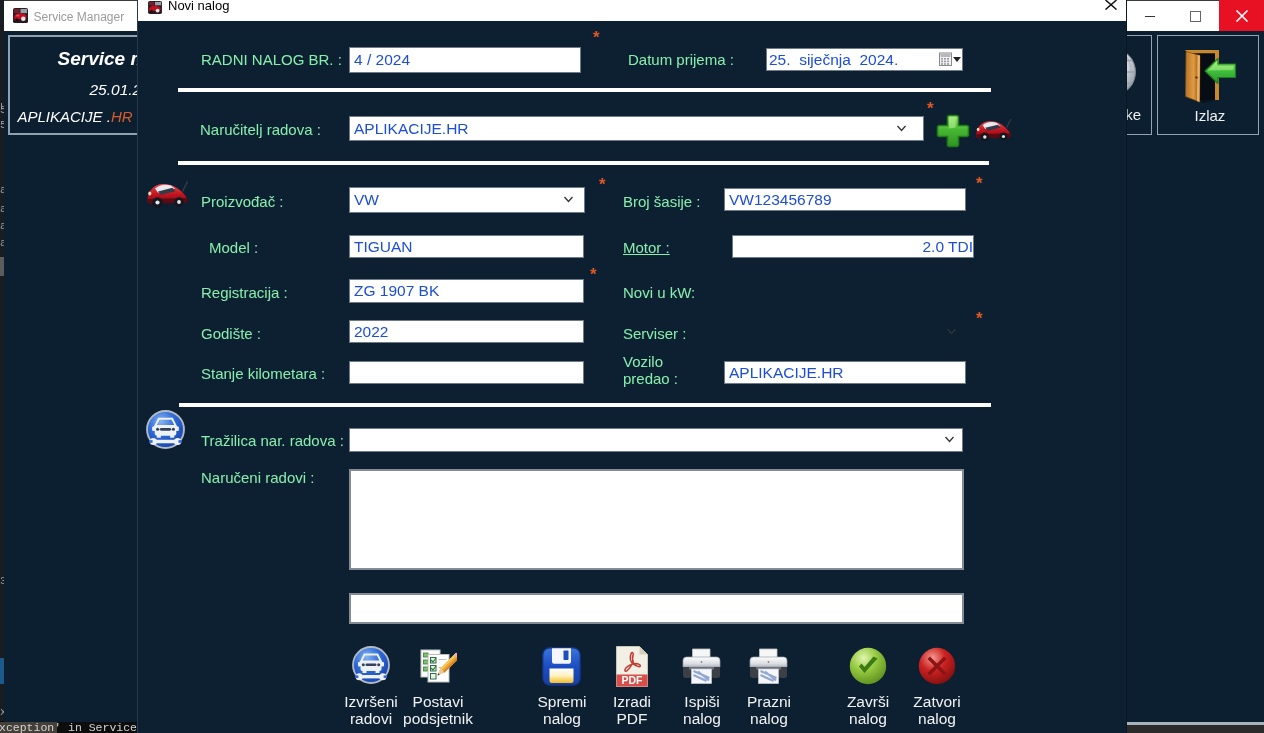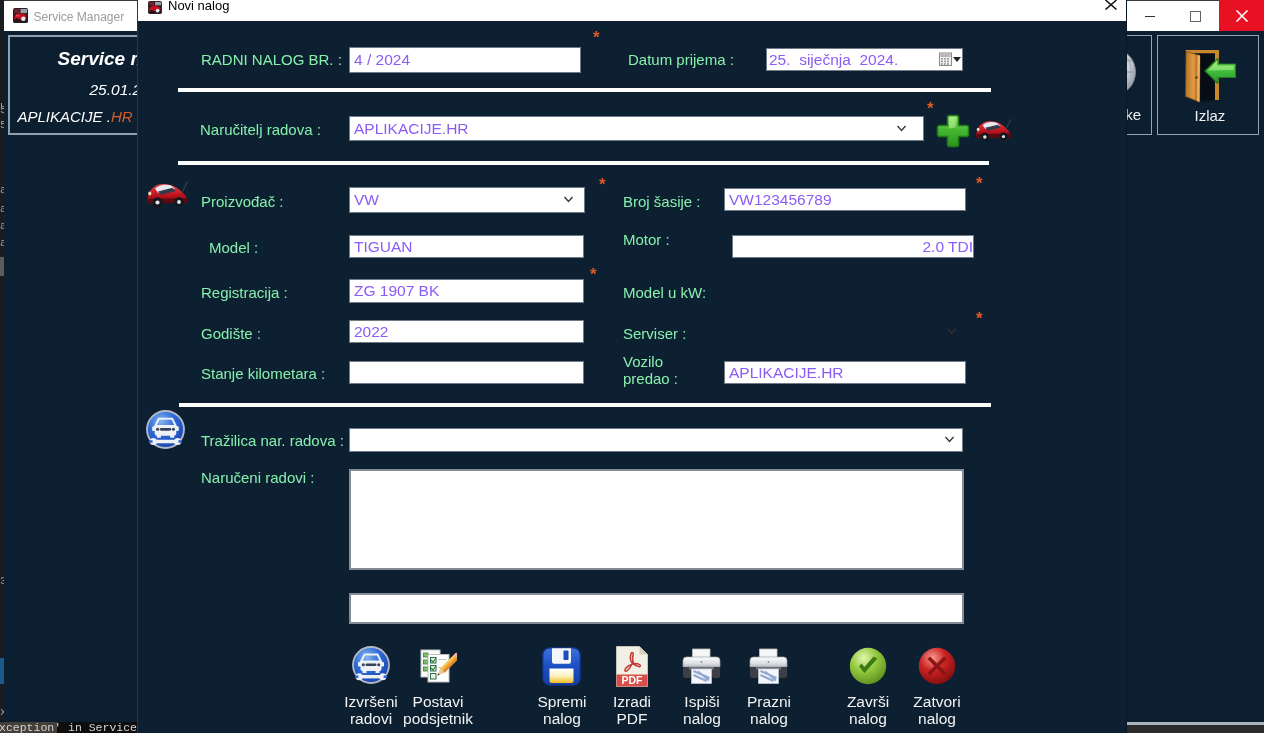--- a/index.html
+++ b/index.html
@@ -1,21 +1,21 @@
 <!DOCTYPE html>
 <html><head>
 <meta charset="utf-8">
 <style>
   html,body{margin:0;padding:0;}
   body{width:1264px;height:733px;overflow:hidden;position:relative;
        background:#0c0f14;font-family:"Liberation Sans", sans-serif;}
   .abs{position:absolute;}
   .lbl{position:absolute;color:#86efac;font-size:15px;white-space:nowrap;}
   .inp{position:absolute;background:#fff;border:1px solid #6f7a86;
-       font-size:15.5px;color:#8b5cf6;padding:0 0 0 4px;line-height:22px;white-space:nowrap;overflow:hidden;}
+       font-size:15.5px;color:#1d4ed8;padding:0 0 0 4px;line-height:22px;white-space:nowrap;overflow:hidden;}
   .star{position:absolute;color:#e25822;font-size:17px;font-weight:bold;}
   .sep{position:absolute;height:4px;background:#ffffff;}
   .chev{position:absolute;width:11px;height:11px;}
   .btnlbl{position:absolute;color:#f2f2f2;font-size:15.5px;text-align:center;line-height:17.5px;white-space:nowrap;}
 </style>
 </head>
 <body>
 
 <div class="abs" id="conleft" style="left:0;top:0;width:3.5px;height:733px;background:#191c20;overflow:hidden;
      font-family:'Liberation Mono',monospace;font-size:11px;color:#9aa0a4;">
@@ -209,27 +209,27 @@
   <svg class="chev" style="left:425px;top:194px;" viewBox="0 0 11 11">
       <path d="M1.5 3 L5.5 7.5 L9.5 3" fill="none" stroke="#333" stroke-width="1.3"></path>
     </svg>
   <div class="star" style="left:461px;top:175px;">*</div>
   <div class="lbl" style="left:485px;top:193px;">Broj šasije :</div>
   <div class="inp" style="left:586px;top:188px;width:236px;height:21px;line-height:21px;">VW123456789</div>
   <div class="star" style="left:838px;top:174px;">*</div>
 
   <div class="lbl" style="left:63px;top:239px;margin-left:8px;">Model :</div>
   <div class="inp" style="left:211px;top:235px;width:229px;height:21px;line-height:21px;">TIGUAN</div>
-  <div class="lbl" style="left:485px;top:231px;">Motor :</div>
+  <div class="lbl" style="left:485px;top:239px;text-decoration:underline;">Motor :</div>
   <div class="inp" style="left:594px;top:235px;width:236px;height:21px;line-height:21px;text-align:right;">2.0 TDI</div>
 
   <div class="lbl" style="left:63px;top:284px;">Registracija :</div>
   <div class="inp" style="left:211px;top:279px;width:229px;height:22px;line-height:22px;">ZG 1907 BK</div>
   <div class="star" style="left:452px;top:265px;">*</div>
-  <div class="lbl" style="left:485px;top:284px;">Model u kW:</div>
+  <div class="lbl" style="left:485px;top:284px;">Novi u kW:</div>
 
   <div class="lbl" style="left:63px;top:325px;">Godište :</div>
   <div class="inp" style="left:211px;top:320px;width:229px;height:21px;line-height:21px;">2022</div>
   <div class="lbl" style="left:485px;top:325px;">Serviser :</div>
   <svg class="chev" style="left:808px;top:326px;" viewBox="0 0 11 11">
       <path d="M1.5 3 L5.5 7.5 L9.5 3" fill="none" stroke="#333" stroke-width="1.3"></path>
     </svg>
   <div class="star" style="left:838px;top:309px;">*</div>
 
   <div class="lbl" style="left:63px;top:365px;">Stanje kilometara :</div>

